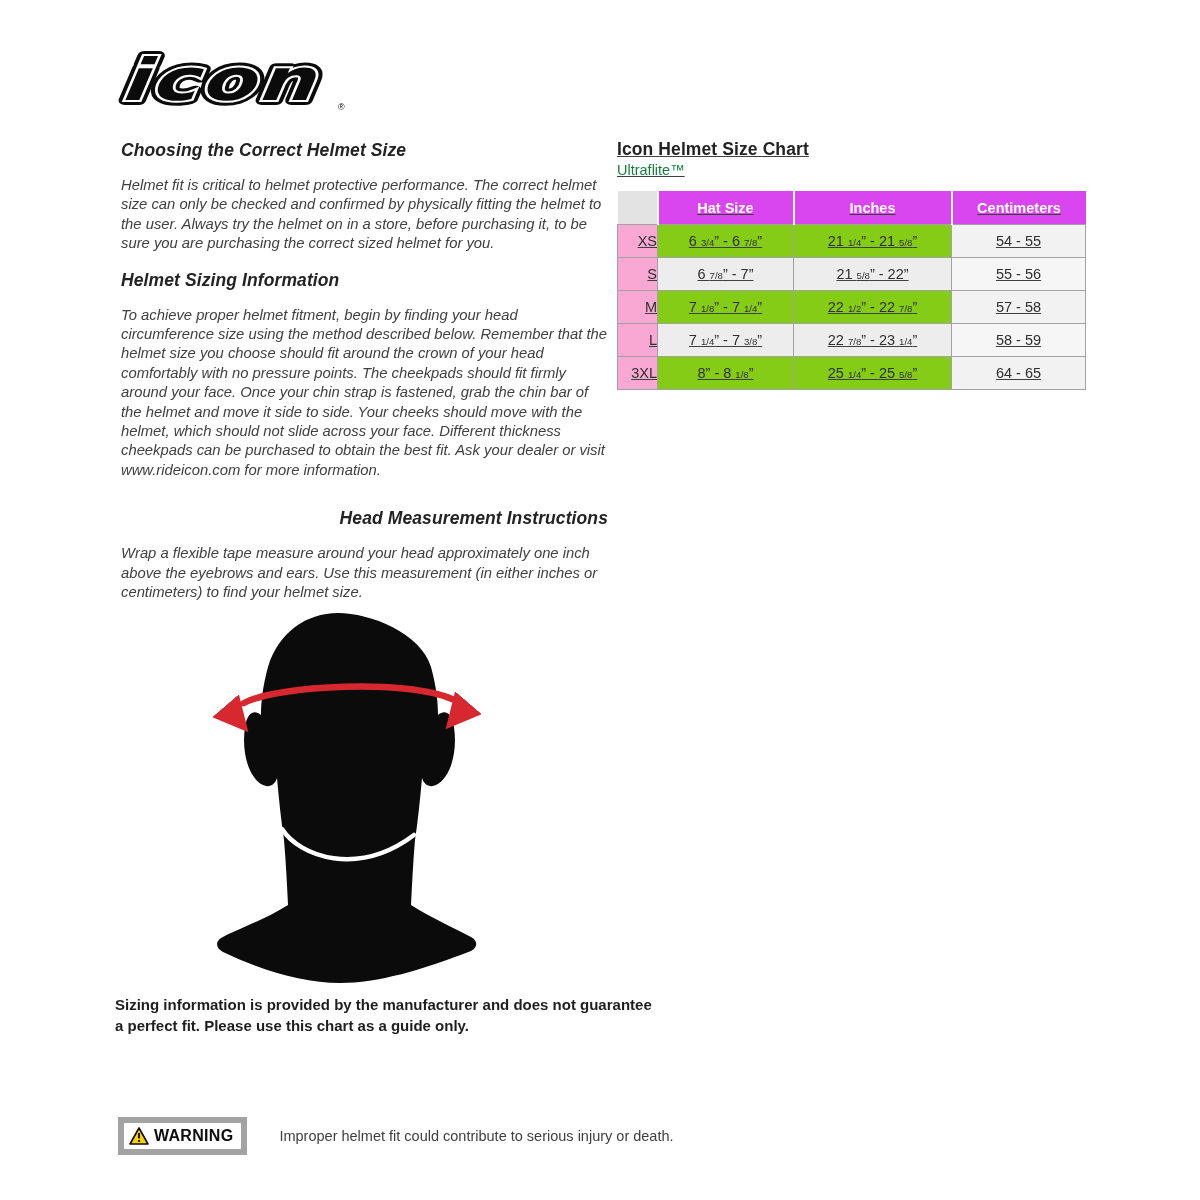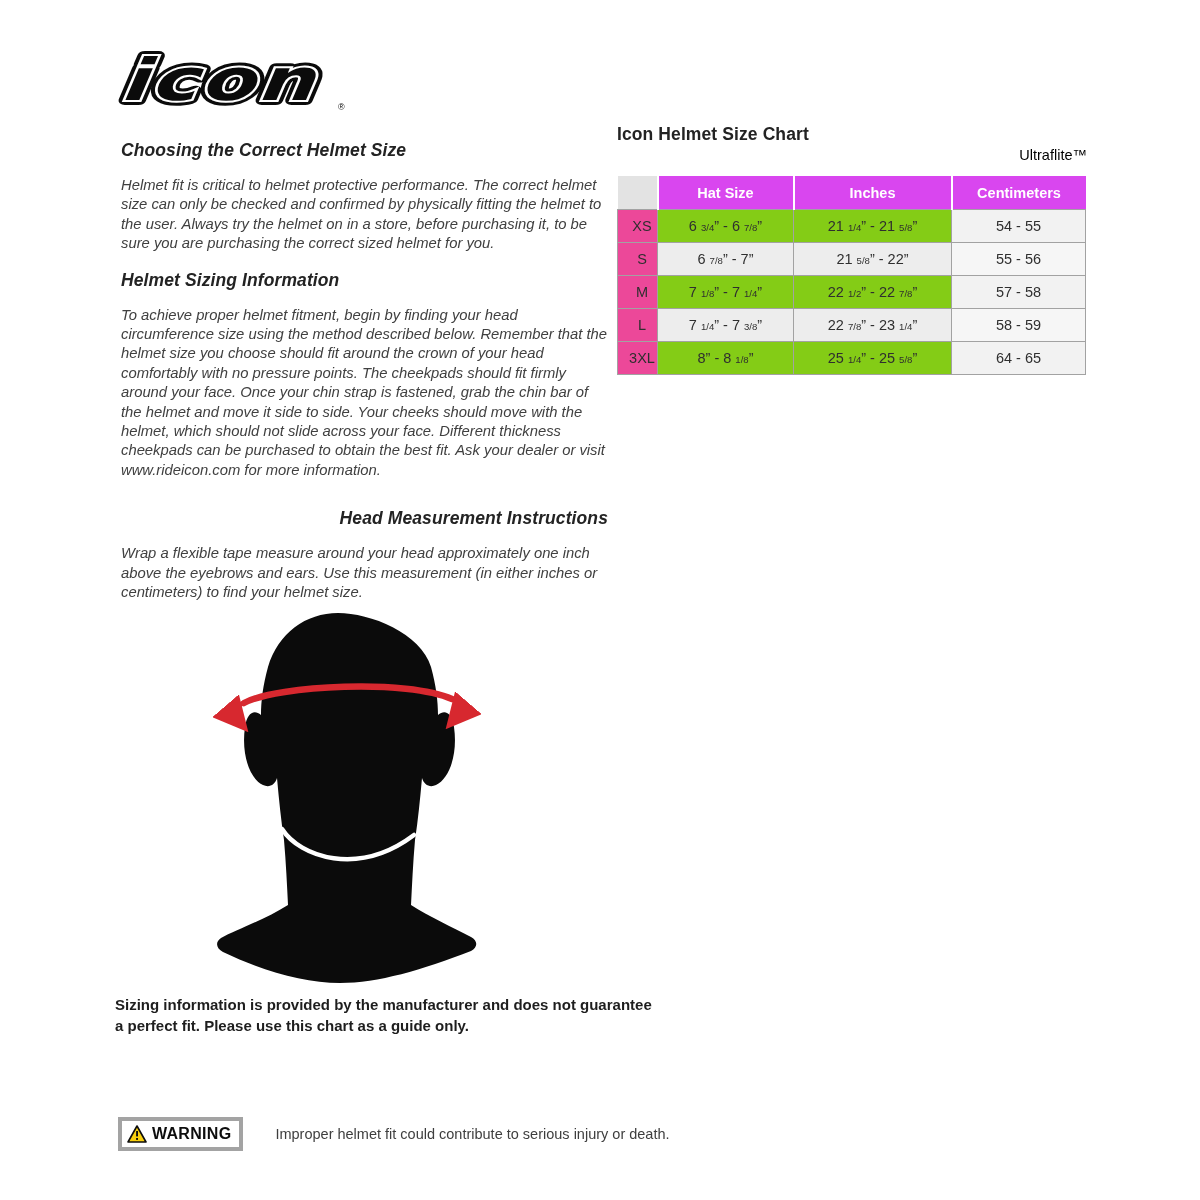--- a/index.html
+++ b/index.html
@@ -14,58 +14,58 @@
   .left-col h2, .right-col h2{
     margin:0;font-size:17.5px;line-height:20px;font-weight:700;color:#232323;
     letter-spacing:.1px;
   }
   .left-col p{
     margin:16px 0 0 0;font-size:14.8px;line-height:19.4px;color:#404040;
   }
   .left-col h2.mt{margin-top:16px;}
   .left-col h2.mt2{margin-top:28px;text-align:right;}
   
-  .right-col{position:absolute;left:617px;top:124px;width:470px;}
-  .subtitle{margin:2px 0 0 0;font-size:14.5px;line-height:18px;color:#000000;text-align:right;}
+  .right-col{position:absolute;left:617px;top:139px;width:470px;text-decoration:underline;}
+  .subtitle{margin:2px 0 0 0;font-size:14.5px;line-height:18px;color:#15803d;}
   table.size-chart{
     border-collapse:collapse;table-layout:fixed;width:468px;margin-top:12px;
     font-size:14.5px;color:#2f2f2f;
   }
   .size-chart th{
     height:33px;background:#d946ef;color:#fff;font-weight:700;font-size:14.5px;
     border-left:2px solid #fff;padding:0;
   }
   .size-chart th.h0{background:#e3e3e3;border-left:none;}
   .size-chart col.c0{width:40px;}
   .size-chart col.c1{width:136px;}
   .size-chart col.c2{width:158px;}
   .size-chart col.c3{width:134px;}
   .size-chart td{
     height:32px;text-align:center;border:1px solid #a2a2a2;background:#84cc16;
     padding:0;
   }
-  .size-chart td.c0{background:#ec4899;text-align:center;padding-left:9px;}
+  .size-chart td.c0{background:#f9a8d4;text-align:right;padding-left:9px;}
   .size-chart td.c3{background:#f2f2f2;}
   .size-chart tr:nth-child(even) td.c1,
   .size-chart tr:nth-child(even) td.c2{background:#ededed;}
   .size-chart tr:nth-child(even) td.c3{background:#f6f6f6;}
   .fr{font-size:.66em;vertical-align:-0.05em;}
   
   .head-fig{position:absolute;left:208px;top:605px;width:330px;height:385px;}
   
   .disclaimer{
     position:absolute;left:115px;top:994px;width:545px;
     font-size:15px;line-height:21px;font-weight:700;color:#1e1e1e;margin:0;
   }
   .warning-row{
     position:absolute;left:118px;top:1117px;display:flex;align-items:center;
   }
   .warning-box{
     display:inline-flex;align-items:center;gap:5px;
-    border:4px solid #a3a3a3;background:#fff;padding:2px 8px 2px 5px;height:22px;
+    border:6px solid #a3a3a3;background:#fff;padding:2px 8px 2px 5px;height:22px;
   }
   .warning-label{font-size:16px;font-weight:700;color:#0d0d0d;letter-spacing:.3px;line-height:1;}
   .warning-text{margin-left:32px;font-size:14.5px;color:#3e3e3e;}
 </style>
 </head>
 <body>
 
 <div class="page">
 
   <div class="logo">

